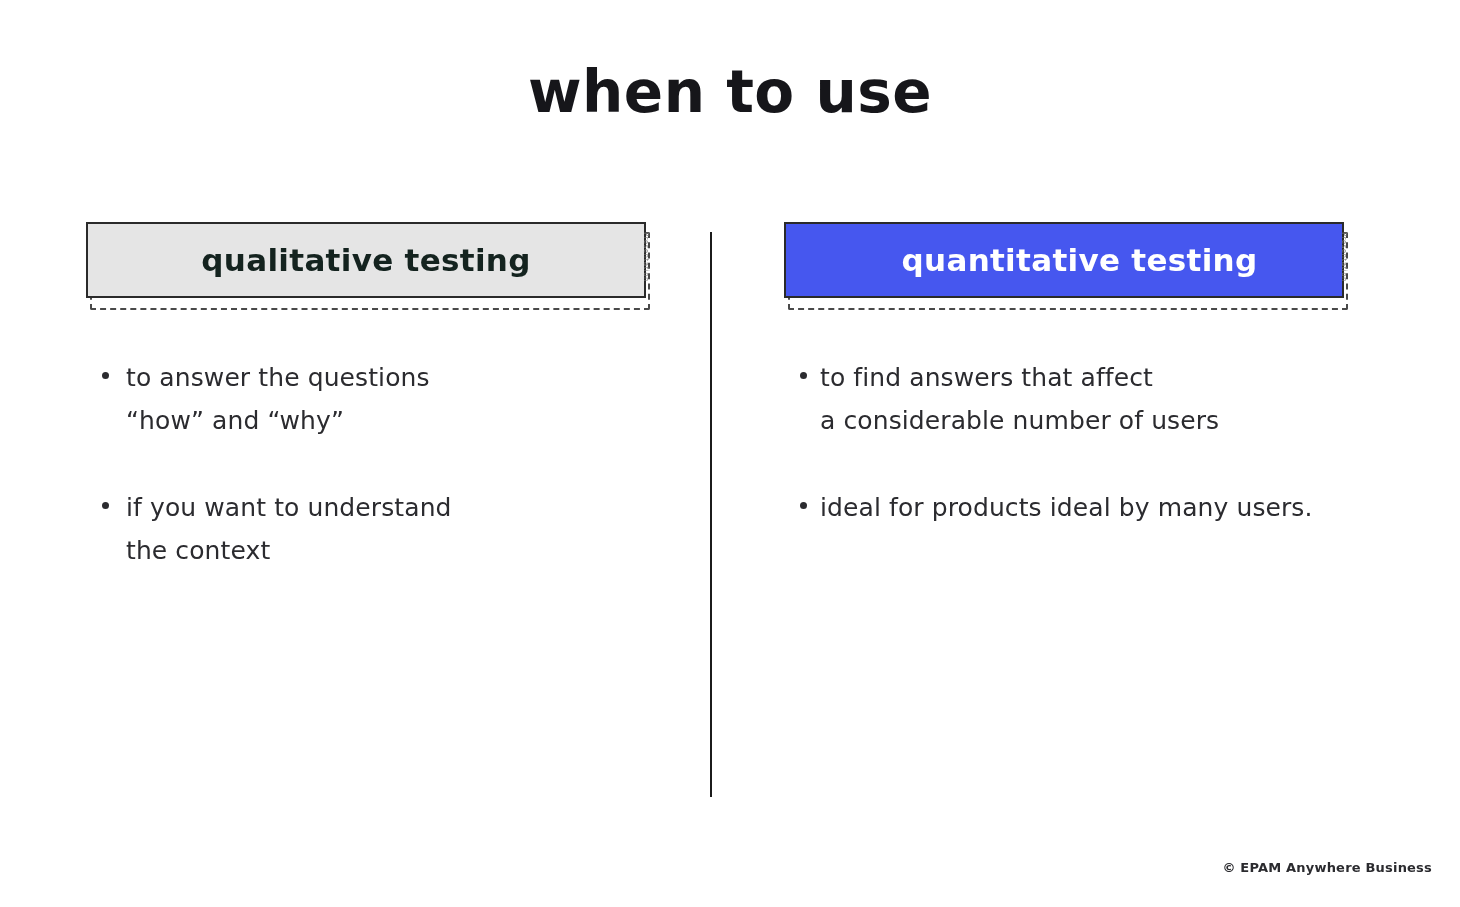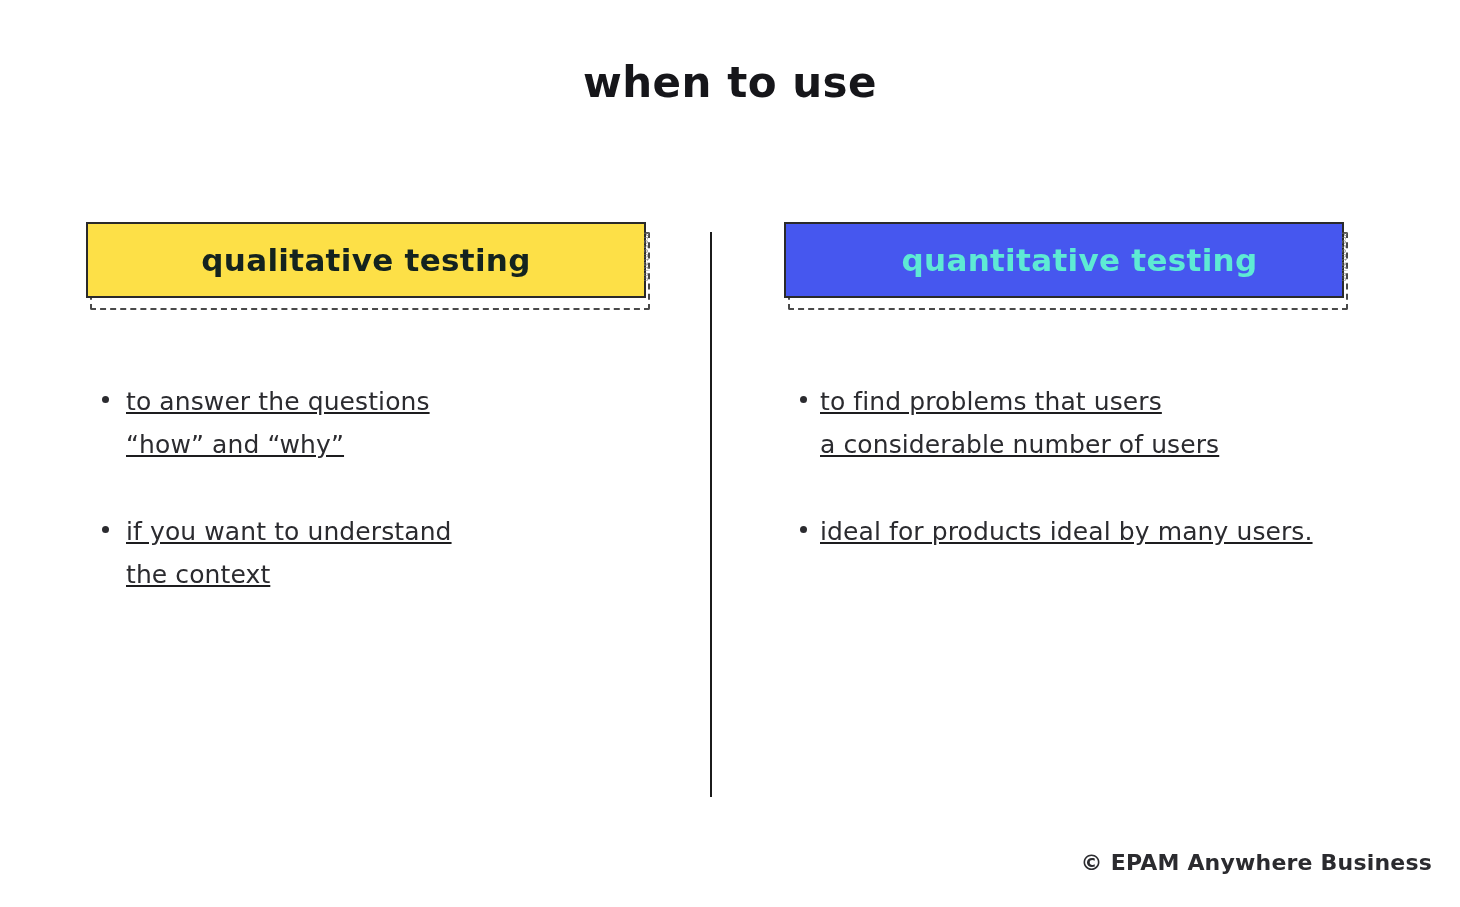--- a/index.html
+++ b/index.html
@@ -22,21 +22,21 @@
     height: 907px;
     box-sizing: border-box;
   }
 
   .slide-title {
     position: absolute;
     top: 58px;
     left: 0;
     width: 100%;
     text-align: center;
-    font-size: 42px;
+    font-size: 58px;
     font-weight: 700;
     letter-spacing: 0.5px;
     color: #16161a;
   }
 
   .divider {
     position: absolute;
     top: 232px;
     left: 710px;
     width: 2px;
@@ -78,39 +78,38 @@
     position: relative;
     height: 76px;
     border: 2px solid #2a2a2a;
     box-sizing: border-box;
     display: flex;
     align-items: center;
     justify-content: center;
   }
 
   .card.qualitative {
-    background: #fde047;
+    background: #e5e5e5;
   }
   .card.quantitative {
     background: #4657ef;
   }
 
   .card-label {
     font-size: 31px;
     font-weight: 600;
     letter-spacing: 0.3px;
   }
   .card.qualitative .card-label { color: #14231f; }
-  .card.quantitative .card-label { color: #5eead4; margin-left: 31px; }
+  .card.quantitative .card-label { color: #ffffff; margin-left: 31px; }
 
   .bullets {
-    margin-top: 82px;
+    margin-top: 58px;
     padding: 0;
     list-style: none;
-    text-decoration: underline;
   }
 
   .bullet {
     position: relative;
     padding-left: 40px;
     margin-bottom: 44px;
     font-size: 25px;
     line-height: 1.72;
     color: #2b2b2f;
     letter-spacing: 0.1px;
@@ -131,21 +130,21 @@
 
   .bullet-text {
     display: block;
     white-space: pre-line;
   }
 
   .footer {
     position: absolute;
     right: 28px;
     bottom: 32px;
-    font-size: 22px;
+    font-size: 13px;
     font-weight: 600;
     color: #2b2b2f;
     letter-spacing: 0.2px;
   }
 
   .side-mark {
     position: absolute;
     right: -6px;
     top: 8px;
     font-size: 7px;
@@ -191,21 +190,21 @@
       <div class="card-shadow"></div>
       <div class="card quantitative">
         <span class="card-label">quantitative testing</span>
         <span class="side-mark">Presentation</span>
       </div>
     </div>
 
     <ul class="bullets">
       <li class="bullet">
         <span class="dot"></span>
-        <span class="bullet-text">to find problems that users
+        <span class="bullet-text">to find answers that affect
 a considerable number of users</span>
       </li>
       <li class="bullet">
         <span class="dot"></span>
         <span class="bullet-text">ideal for products ideal by many users.</span>
       </li>
     </ul>
   </div>
 
   <div class="footer">© EPAM Anywhere Business</div>

